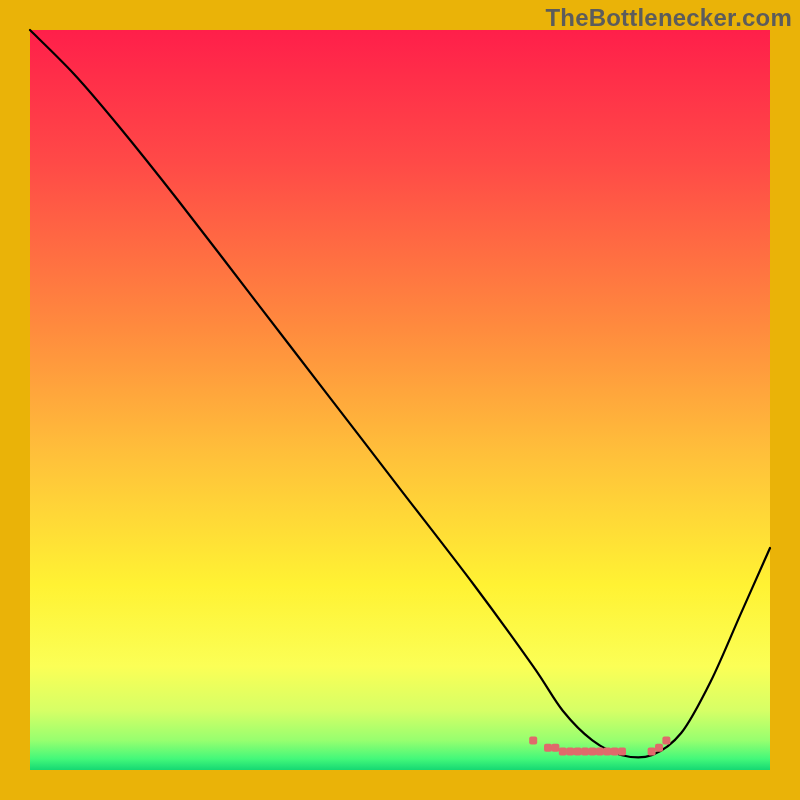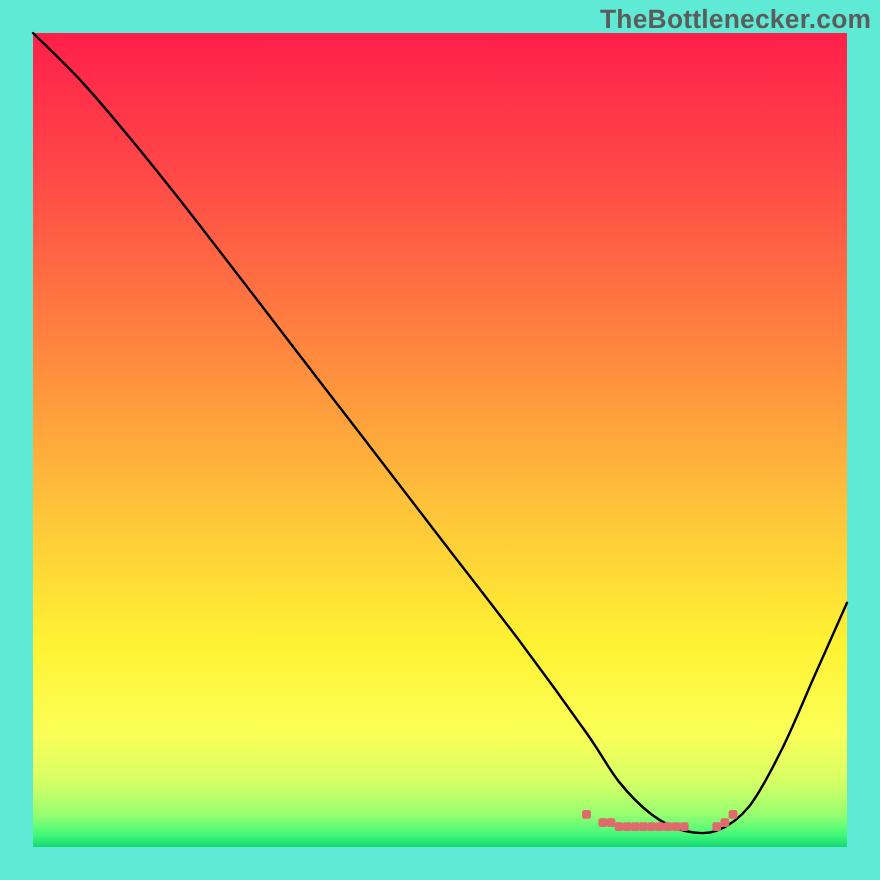--- a/index.html
+++ b/index.html
@@ -8,21 +8,21 @@
     width: 800px;
     height: 800px;
     background: #000;
     overflow: hidden;
     font-family: Arial, Helvetica, sans-serif;
   }
   .frame {
     position: relative;
     width: 800px;
     height: 800px;
-    background: #5eead4;
+    background: #eab308;
   }
   .watermark {
     position: absolute;
     top: 4px;
     right: 8px;
     color: #5c5c5c;
     font-size: 24px;
     font-weight: 600;
     letter-spacing: 0.2px;
     z-index: 10;

